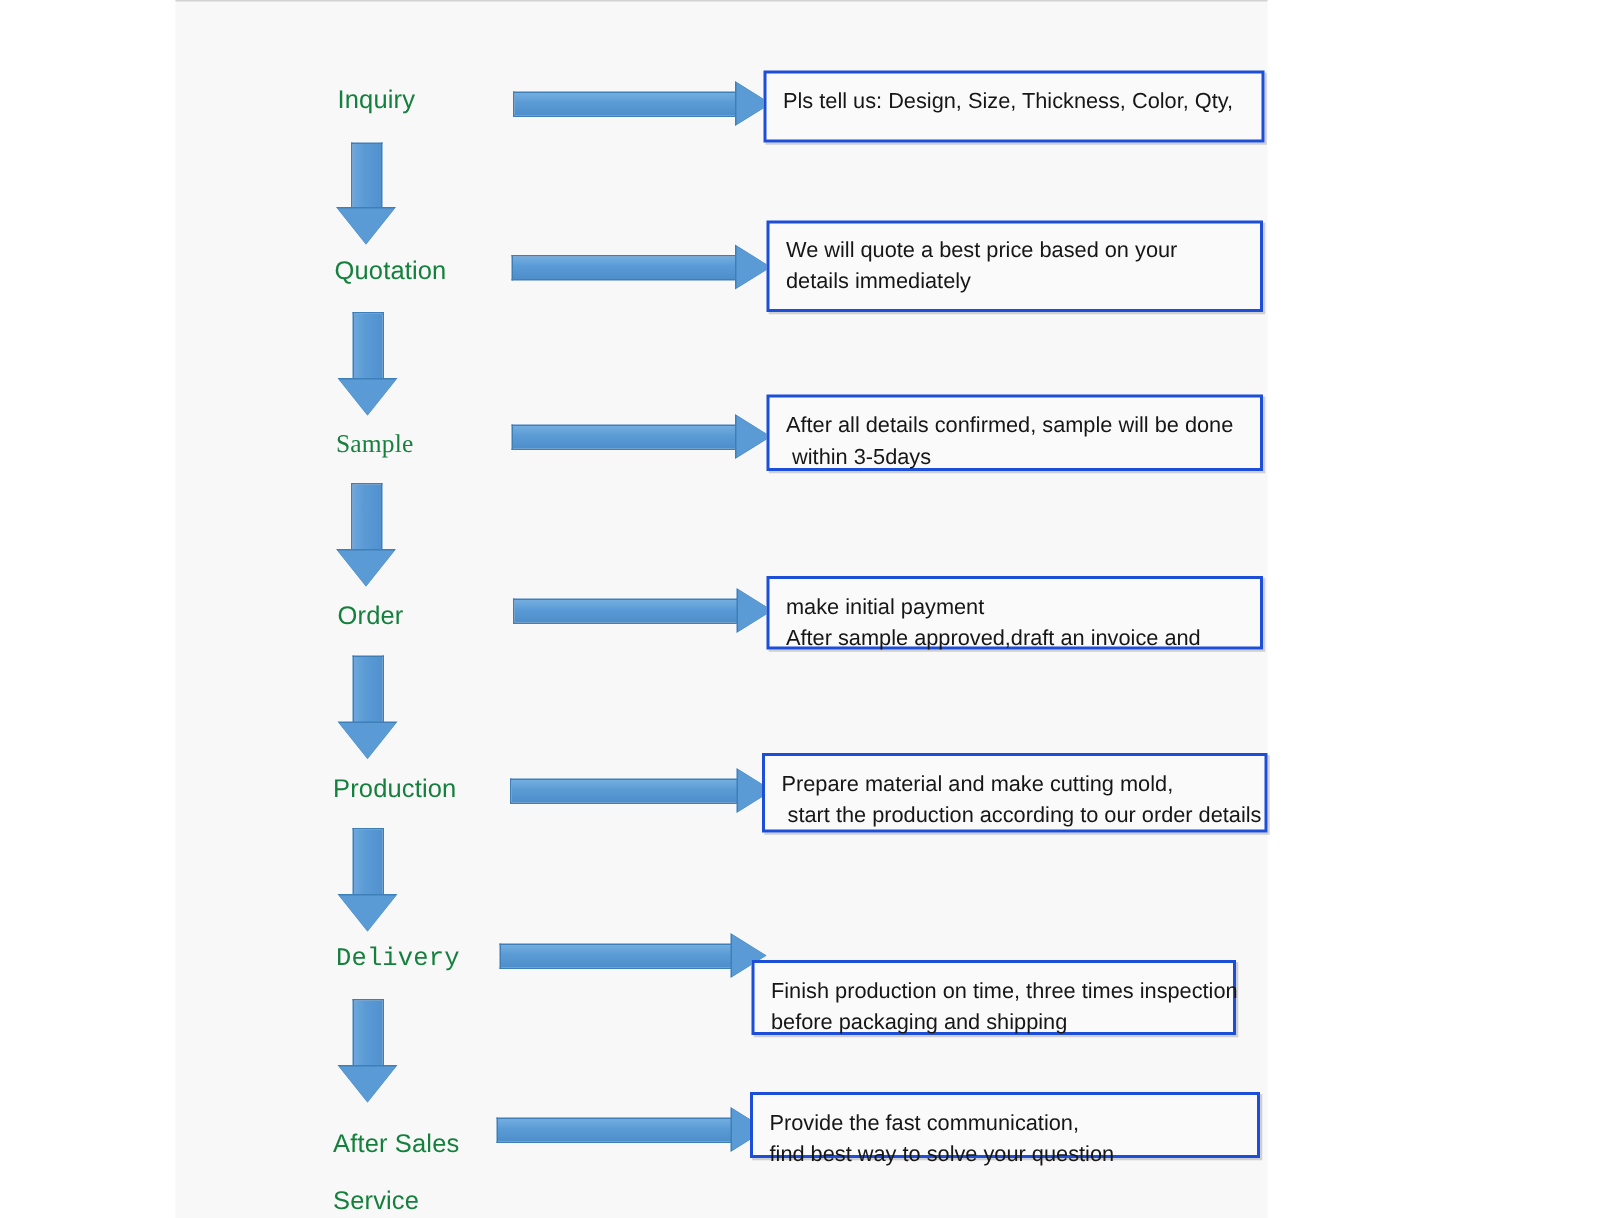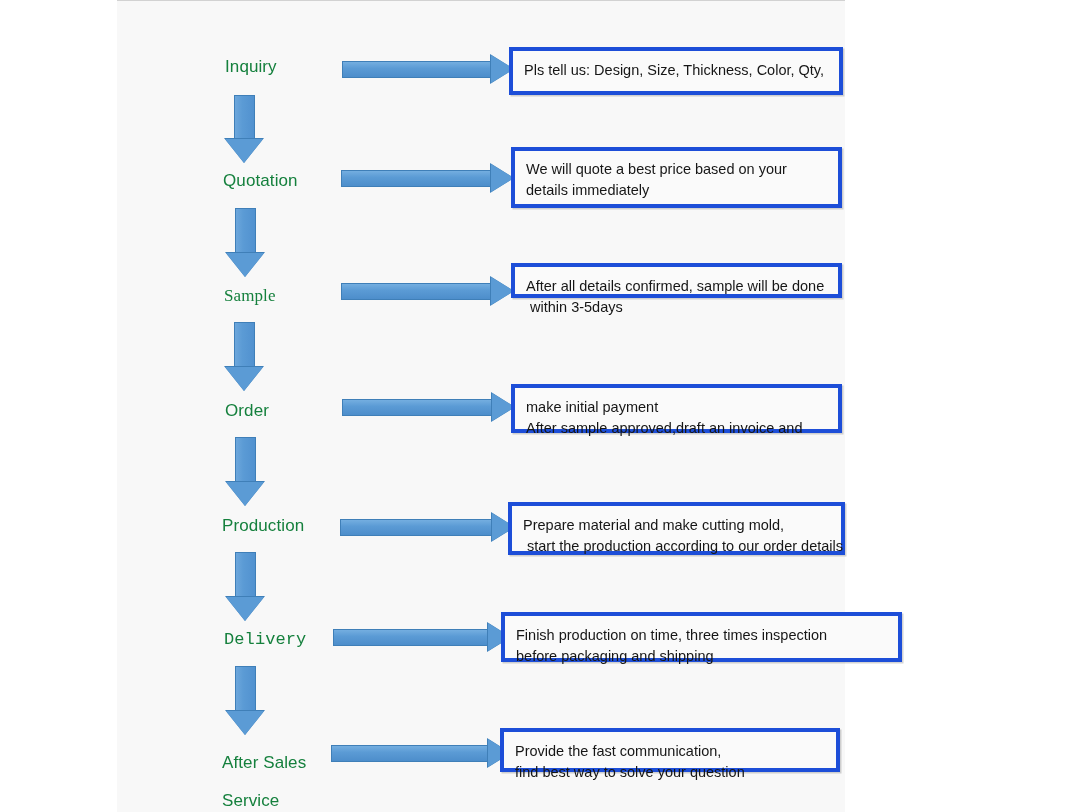--- a/index.html
+++ b/index.html
@@ -110,21 +110,21 @@
     border-top: 15.5px solid transparent;
     border-bottom: 15.5px solid transparent;
     border-left: 24px solid #3f7fb8;
   }
 
   
   .note-box {
     position: absolute;
     box-sizing: border-box;
     background: #fafafa;
-    border: 4px solid #1d4ed8;
+    border: 2px solid #1d4ed8;
     box-shadow: 1.5px 1.5px 0 rgba(120,120,120,0.32);
     padding: 9px 10px 6px 11px;
   }
   .note-box .line {
     font-size: 14.5px;
     line-height: 21px;
     color: #161616;
     white-space: pre;
   }
 </style>
@@ -229,36 +229,36 @@
 
   <div class="note-box" style="left:509px; top:47px; width:334px; height:48px;">
     <div class="line">Pls tell us: Design, Size, Thickness, Color, Qty,</div>
   </div>
 
   <div class="note-box" style="left:511px; top:147px; width:331px; height:61px; padding-top:8px;">
     <div class="line">We will quote a best price based on your</div>
     <div class="line">details immediately</div>
   </div>
 
-  <div class="note-box" style="left:511px; top:263px; width:331px; height:35px;">
+  <div class="note-box" style="left:511px; top:263px; width:331px; height:51px;">
     <div class="line">After all details confirmed, sample will be done</div>
     <div class="line"> within 3-5days</div>
   </div>
 
   <div class="note-box" style="left:511px; top:384px; width:331px; height:49px;">
     <div class="line">make initial payment</div>
     <div class="line">After sample approved,draft an invoice and</div>
   </div>
 
   <div class="note-box" style="left:508px; top:502px; width:337px; height:53px;">
     <div class="line">Prepare material and make cutting mold,</div>
     <div class="line"> start the production according to our order details</div>
   </div>
 
-  <div class="note-box" style="left:501px; top:612px; width:401px; height:50px;">
+  <div class="note-box" style="left:501px; top:640px; width:323px; height:50px;">
     <div class="line">Finish production on time, three times inspection</div>
     <div class="line">before packaging and shipping</div>
   </div>
 
   <div class="note-box" style="left:500px; top:728px; width:340px; height:44px;">
     <div class="line">Provide the fast communication,</div>
     <div class="line">find best way to solve your question</div>
   </div>
 </div>
 

